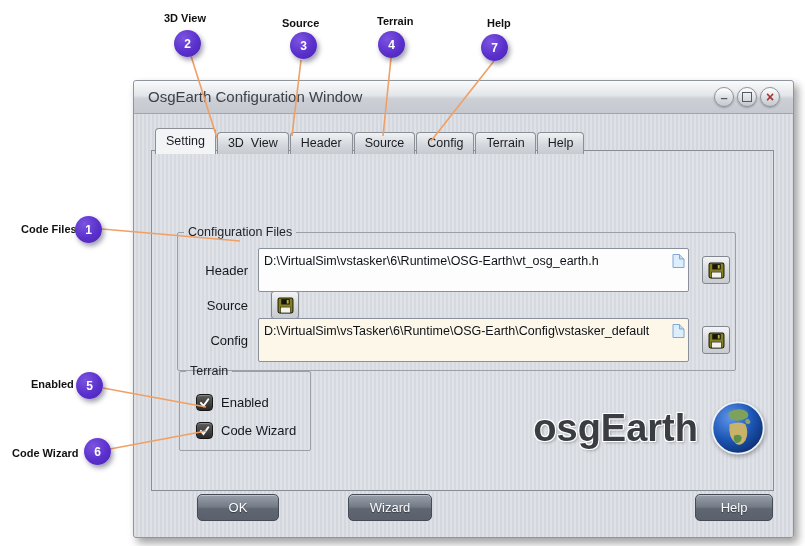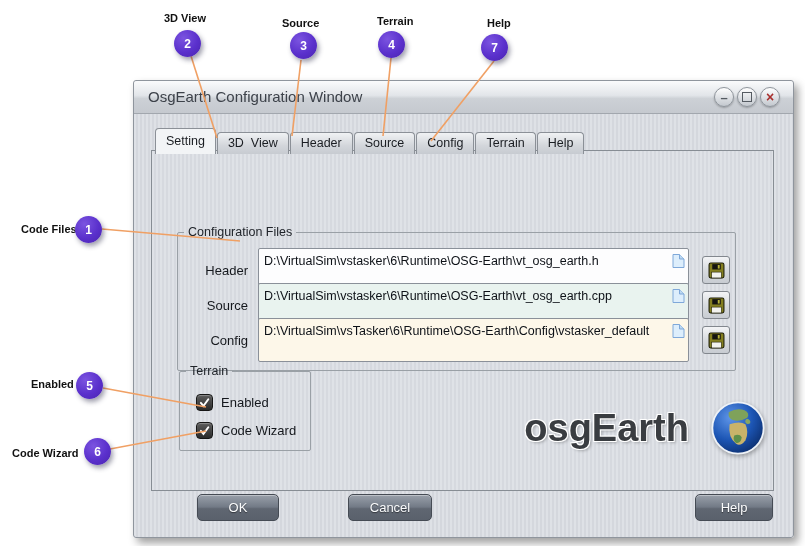--- a/index.html
+++ b/index.html
@@ -97,21 +97,21 @@
   .opt-row{display:flex;align-items:center;height:21px;margin-bottom:7px;}
   .checkbox{
     width:17px;height:17px;border-radius:4px;box-sizing:border-box;
     background:linear-gradient(#5c5c5c,#2a2a2a);
     border:1px solid #161616;box-shadow:inset 0 1px 1px rgba(255,255,255,.3);
     display:flex;align-items:center;justify-content:center;
   }
   .opt-label{margin-left:8px;font-size:13px;color:#15181d;}
 
   
-  .logo{position:absolute;right:7px;top:248px;display:flex;align-items:center;gap:21px;}
+  .logo{position:absolute;right:7px;top:248px;display:flex;align-items:center;gap:12px;}
   .logo-text{
     font-size:38px;font-weight:bold;color:#3a3d41;letter-spacing:0px;
     text-shadow:-1px -1px 0 #fff,1px -1px 0 #fff,-1px 1px 0 #fff,1px 1px 0 #fff,2px 2px 3px rgba(0,0,0,.25);
   }
   .globe{width:56px;height:58px;filter:drop-shadow(1px 2px 2px rgba(0,0,0,.3));}
 
   
   .dlg-btn{
     position:absolute;top:413px;height:27px;box-sizing:border-box;
     border:1px solid #454b54;border-radius:5px;
@@ -201,27 +201,20 @@
               <rect x="1" y="1" width="14" height="14" rx="1.5" fill="#847f20" stroke="#1d1d08"></rect>
               <rect x="4" y="2" width="8" height="5" fill="#141410"></rect>
               <rect x="9.2" y="2.8" width="1.8" height="3.4" fill="#b8b43a"></rect>
               <rect x="3.5" y="9.5" width="9" height="5.5" fill="#f2f2ee" stroke="#1d1d08" stroke-width="0.5"></rect>
             </svg>
           </div>
         </div>
 
         <div class="file-row">
           <div class="file-label">Source</div>
-          <div class="file-field tint-source">
-            <span>D:\VirtualSim\vstasker\6\Runtime\OSG-Earth\vt_osg_earth.cpp</span>
-            <svg class="doc-icon" viewBox="0 0 13 15">
-              <path d="M1 1 h6.5 l4.5 4.5 v8.5 h-11 z" fill="#ddeefc" stroke="#7fa8d9"></path>
-              <path d="M7.5 1 v4.5 h4.5" fill="#bcd8f2" stroke="#7fa8d9"></path>
-            </svg>
-          </div>
           <div class="save-btn">
             <svg width="17" height="17" viewBox="0 0 16 16">
               <rect x="1" y="1" width="14" height="14" rx="1.5" fill="#847f20" stroke="#1d1d08"></rect>
               <rect x="4" y="2" width="8" height="5" fill="#141410"></rect>
               <rect x="9.2" y="2.8" width="1.8" height="3.4" fill="#b8b43a"></rect>
               <rect x="3.5" y="9.5" width="9" height="5.5" fill="#f2f2ee" stroke="#1d1d08" stroke-width="0.5"></rect>
             </svg>
           </div>
         </div>
 
@@ -283,16 +276,16 @@
         <path d="M20 13 q9 -5 17 -2 q6 3 3 8 q-7 4 -13 3 q-8 -1 -7 -9z" fill="#7fa25a"></path>
         <path d="M21 26 q11 -4 17 0 q4 9 0 17 q-5 7 -10 4 q-9 -7 -7 -21z" fill="#c9b36a"></path>
         <path d="M26 38 q6 -2 8 2 q-1 7 -6 6 q-4 -3 -2 -8z" fill="#5f8f4a"></path>
         <path d="M40 20 q4 1 3 5 q-3 2 -5 -1 q-1 -3 2 -4z" fill="#8aa763"></path>
       </svg>
     </div>
 
   </div>
 
   <div class="dlg-btn btn-ok">OK</div>
-  <div class="dlg-btn btn-cancel">Cancel</div>
+  <div class="dlg-btn btn-cancel">Wizard</div>
   <div class="dlg-btn btn-help">Help</div>
 
 </div>
 
 </body></html>

